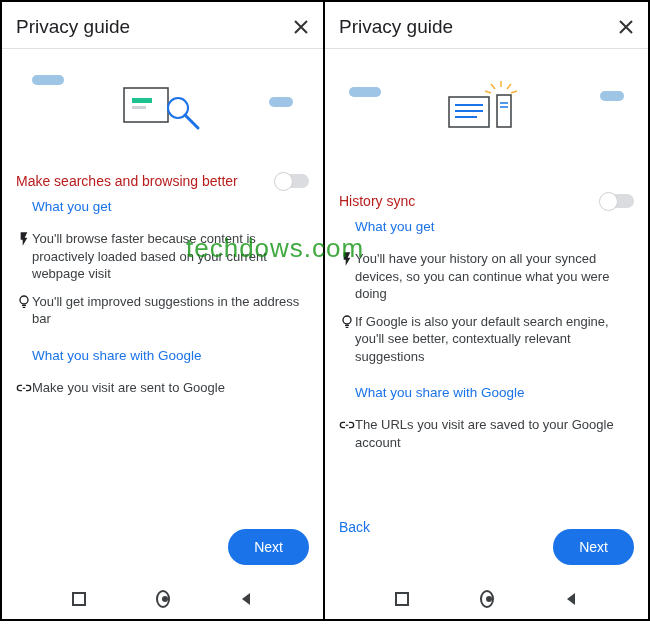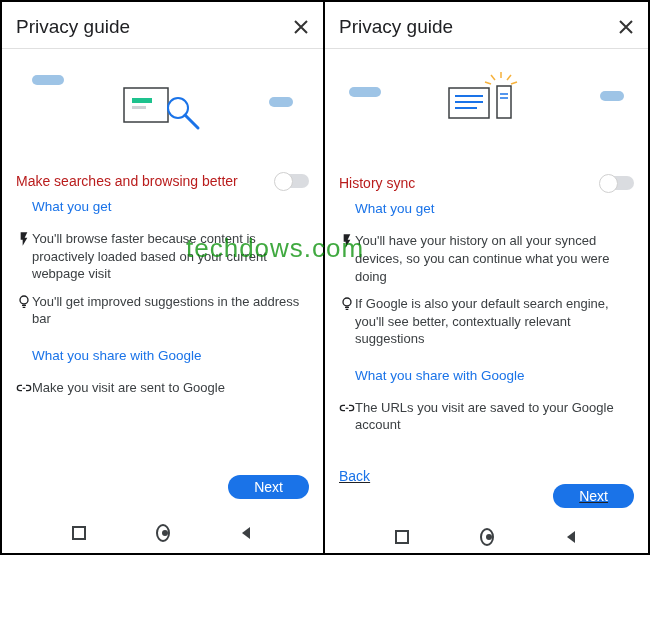--- a/index.html
+++ b/index.html
@@ -8,21 +8,21 @@
     background: #fff;
     font-family: Arial, Helvetica, sans-serif;
     font-size: 13px;
     color: #202124;
     width: 650px;
     height: 625px;
   }
   .panes {
     display: flex;
     width: 650px;
-    height: 555px;
+    height: 621px;
   }
   .pane {
     width: 325px;
     display: flex;
     flex-direction: column;
   }
   .pane.left { border: 2px solid #000; box-sizing: border-box; }
   .pane.right {
     border: 2px solid #000;
     border-left: none;
@@ -118,21 +118,21 @@
     justify-content: flex-end;
     align-items: center;
     padding: 0 14px 14px 14px;
     gap: 16px;
   }
   .back-link { color: #1a73e8; font-size: 14px; cursor: pointer; }
   .next-btn {
     background: #1a73e8;
     color: #fff;
     border: none;
-    padding: 4px 26px;
+    padding: 10px 26px;
     border-radius: 20px;
     font-size: 14px;
     cursor: pointer;
     margin-top: 40px;
   }
   .navbar {
     height: 40px;
     display: flex;
     justify-content: space-evenly;
     align-items: center;
@@ -329,21 +329,21 @@
           <svg width="16" height="16" viewBox="0 0 24 24" fill="none" stroke="#202124" stroke-width="2">
               <path d="M10 12a4 4 0 0 0 4 0M9 8H6a4 4 0 0 0 0 8h3M15 8h3a4 4 0 0 1 0 8h-3"></path>
             </svg>
         </span>
         <span class="item-text">The URLs you visit are saved to your Google account</span>
       </div>
     </div>
 
     <div class="spacer"></div>
 
-    <div class="footer" style="justify-content:space-between;text-decoration:underline;">
+    <div class="footer" style="justify-content:space-between;">
       <span class="back-link">Back</span>
       <button class="next-btn">Next</button>
     </div>
 
     <div class="navbar">
       <span class="nav-shape">
           <span class="nav-square"></span>
         </span>
       <span class="nav-shape">
           <span class="nav-circle"></span>

